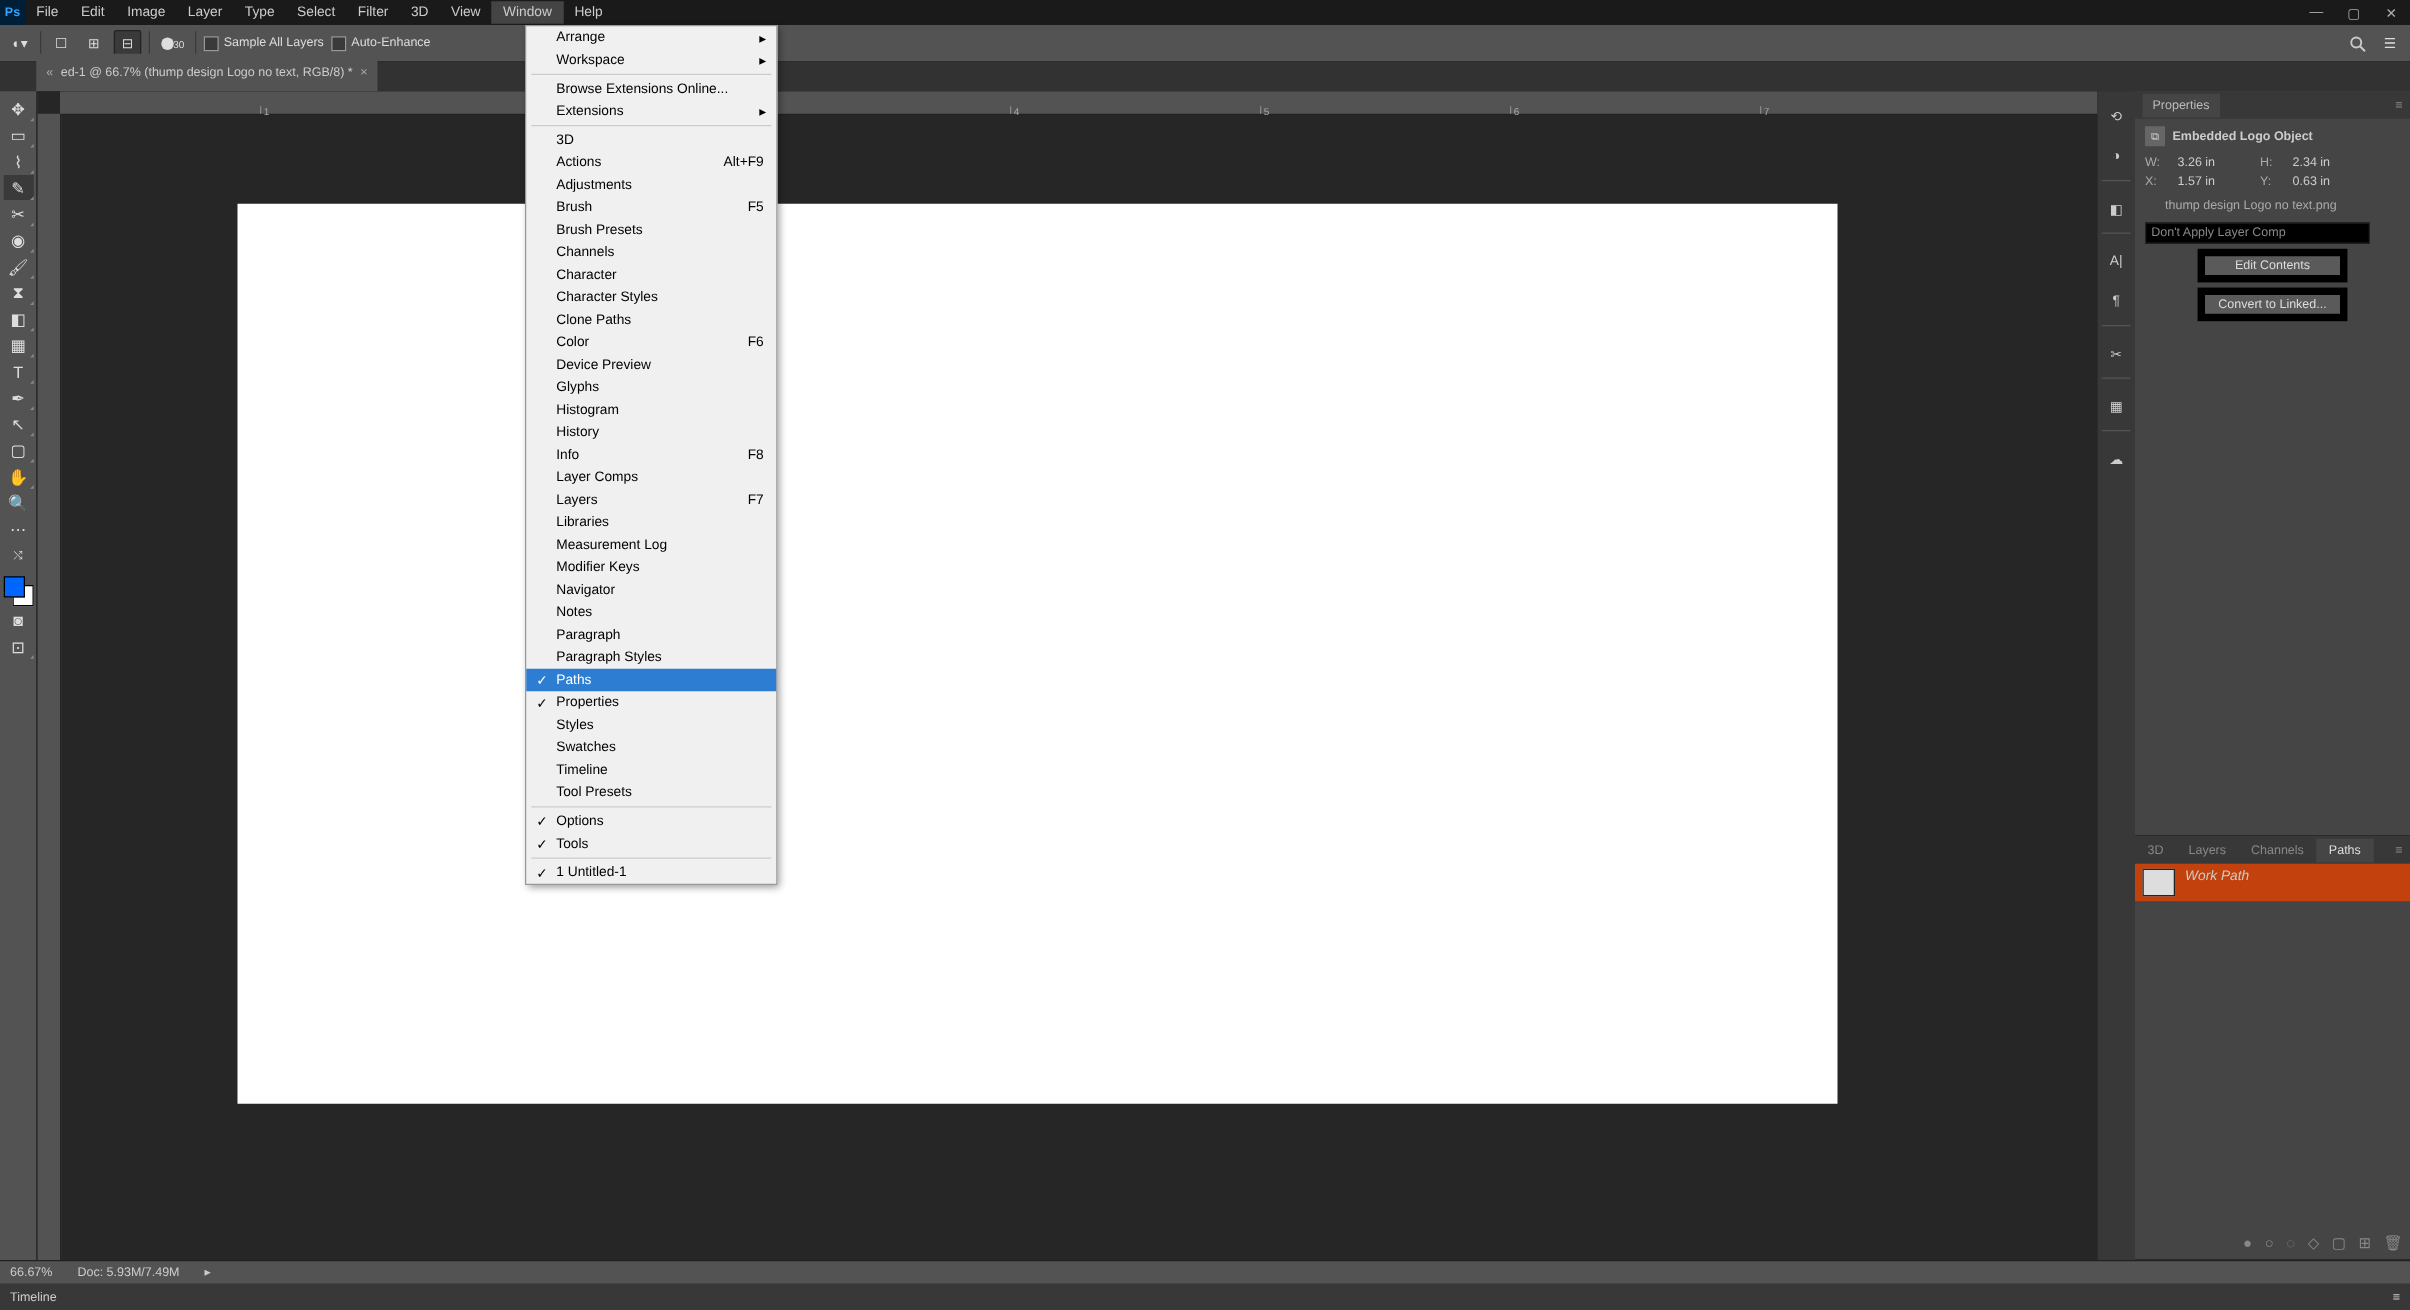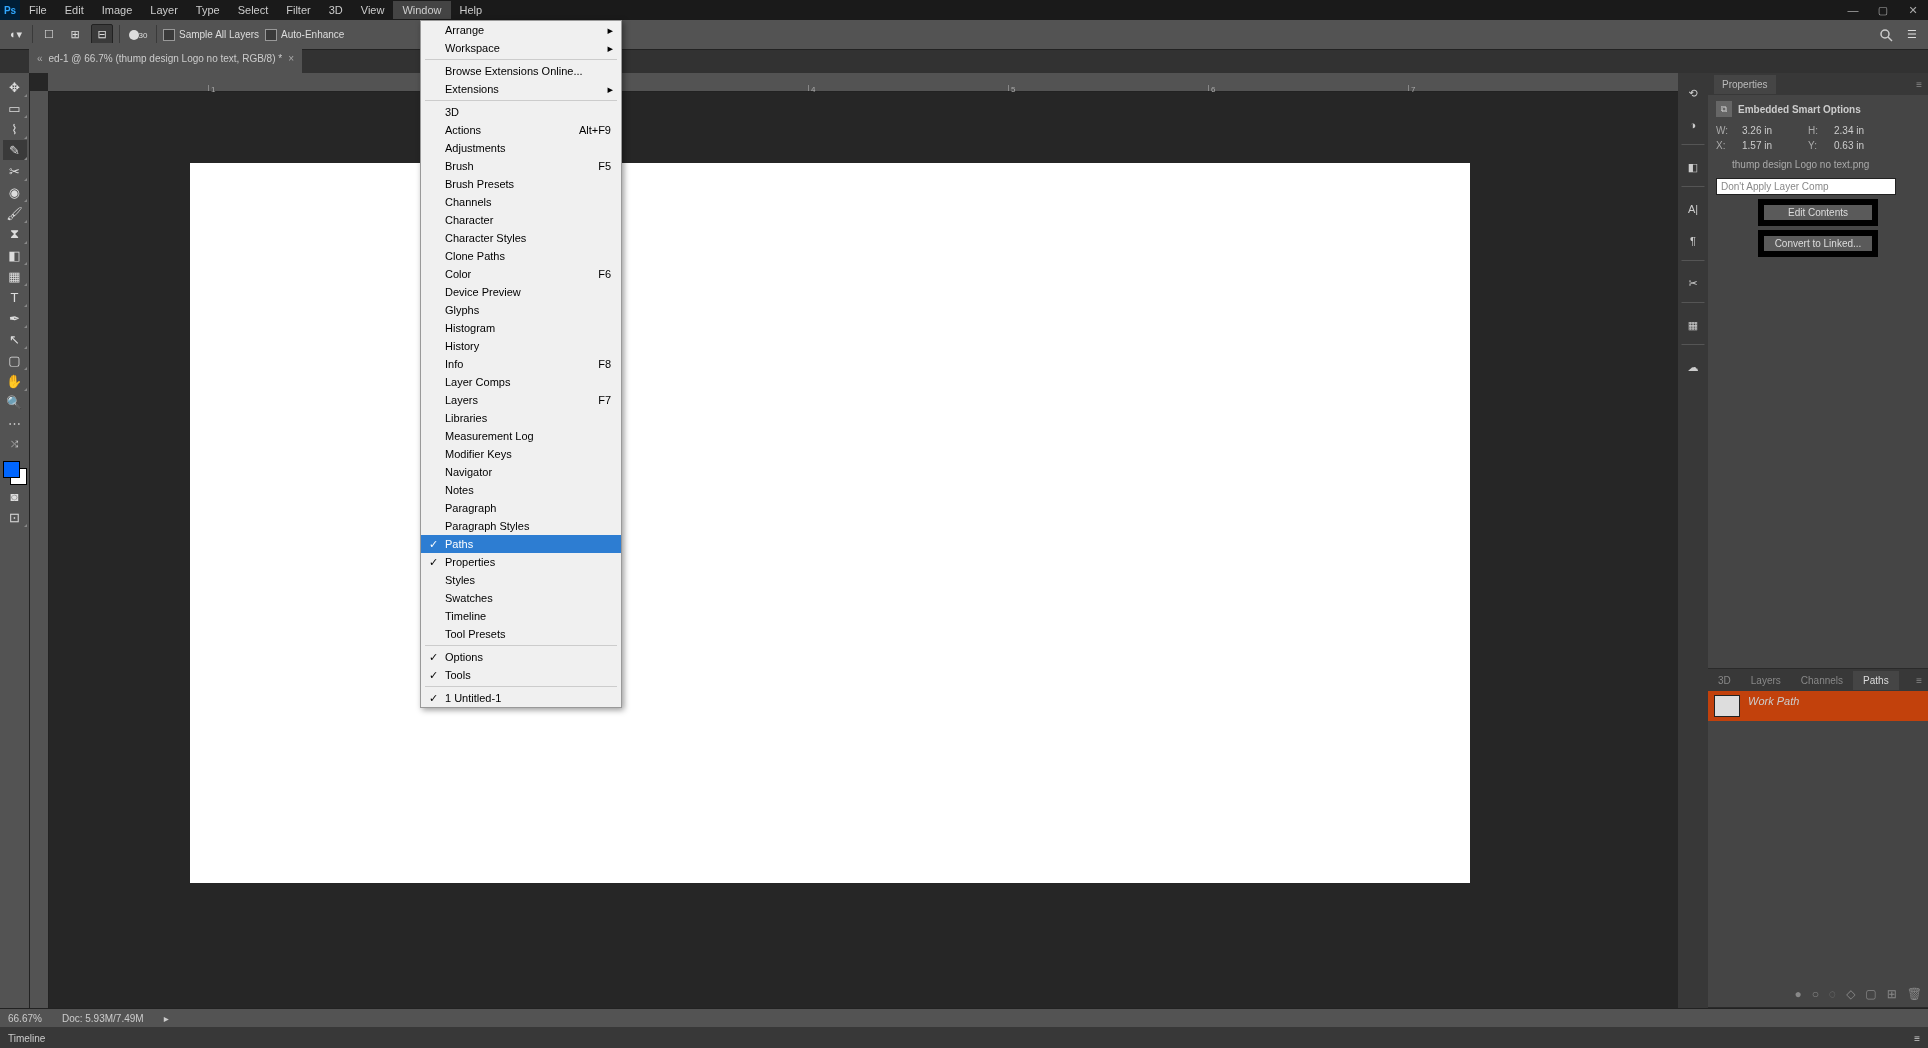--- a/index.html
+++ b/index.html
@@ -42,21 +42,21 @@
 .panel-stack{display:flex;height:100%}
 .panels-right{flex:1;display:flex;flex-direction:column}
 .panel{background:#454545;border-bottom:1px solid #2a2a2a}
 .panel-tab-row{height:22px;background:#383838;display:flex;align-items:center;padding:0 6px;font-size:10px;color:#bbb}
 .panel-tab-row .tab{padding:4px 8px;background:#454545;margin-right:2px}
 .panel-tab-row .menu-icon{margin-left:auto;color:#888}
 .panel-body{padding:6px 8px;font-size:10px;color:#ccc}
 .prop-row{display:flex;gap:12px;margin-bottom:4px;align-items:center}
 .prop-label{width:14px;color:#aaa}
 .prop-val{color:#ccc}
-.prop-input{background:#ffffff;border:1px solid #222;color:#888;padding:2px 4px;width:170px;font-size:10px}
+.prop-input{background:#000000;border:1px solid #222;color:#888;padding:2px 4px;width:170px;font-size:10px}
 .prop-btn{background:#5a5a5a;border:6px solid #000000;color:#ddd;padding:2px 0;width:120px;text-align:center;margin:4px auto;display:block;font-size:10px}
 .paths-panel{margin-top:auto;height:auto}
 .paths-tabs{height:22px;background:#383838;display:flex;align-items:center;font-size:10px}
 .paths-tabs .tab{padding:4px 10px;color:#888;cursor:default}
 .paths-tabs .tab.active{background:#454545;color:#ddd}
 .path-item{display:flex;align-items:flex-start;padding:4px 6px;background:#c2410c;gap:8px}
 .path-thumb{width:24px;height:20px;background:#ddd;border:1px solid #222}
 .paths-footer{height:26px;display:flex;align-items:center;justify-content:flex-end;padding:0 6px;gap:10px;background:#454545}
 .paths-footer span{color:#888;font-size:12px}
 .dropdown{position:absolute;top:20px;left:420px;width:200px;background:#f0f0f0;border:1px solid #999;box-shadow:2px 2px 6px rgba(0,0,0,.4);color:#000;z-index:1000}
@@ -189,21 +189,21 @@
     <div class="panels-right">
 
       <div class="panel" style="flex:1">
         <div class="panel-tab-row">
           <div class="tab">Properties</div>
           <div class="menu-icon">≡</div>
         </div>
         <div class="panel-body">
           <div style="display:flex;align-items:center;margin-bottom:8px">
             <div class="smart-obj-icon">⧉</div>
-            <b>Embedded Smart Options</b>
+            <b>Embedded Logo Object</b>
           </div>
           <div class="prop-row">
             <span class="prop-label">W:</span>
             <span class="prop-val">3.26 in</span>
             <span class="prop-label" style="margin-left:24px">H:</span>
             <span class="prop-val">2.34 in</span>
           </div>
           <div class="prop-row">
             <span class="prop-label">X:</span>
             <span class="prop-val">1.57 in</span>

